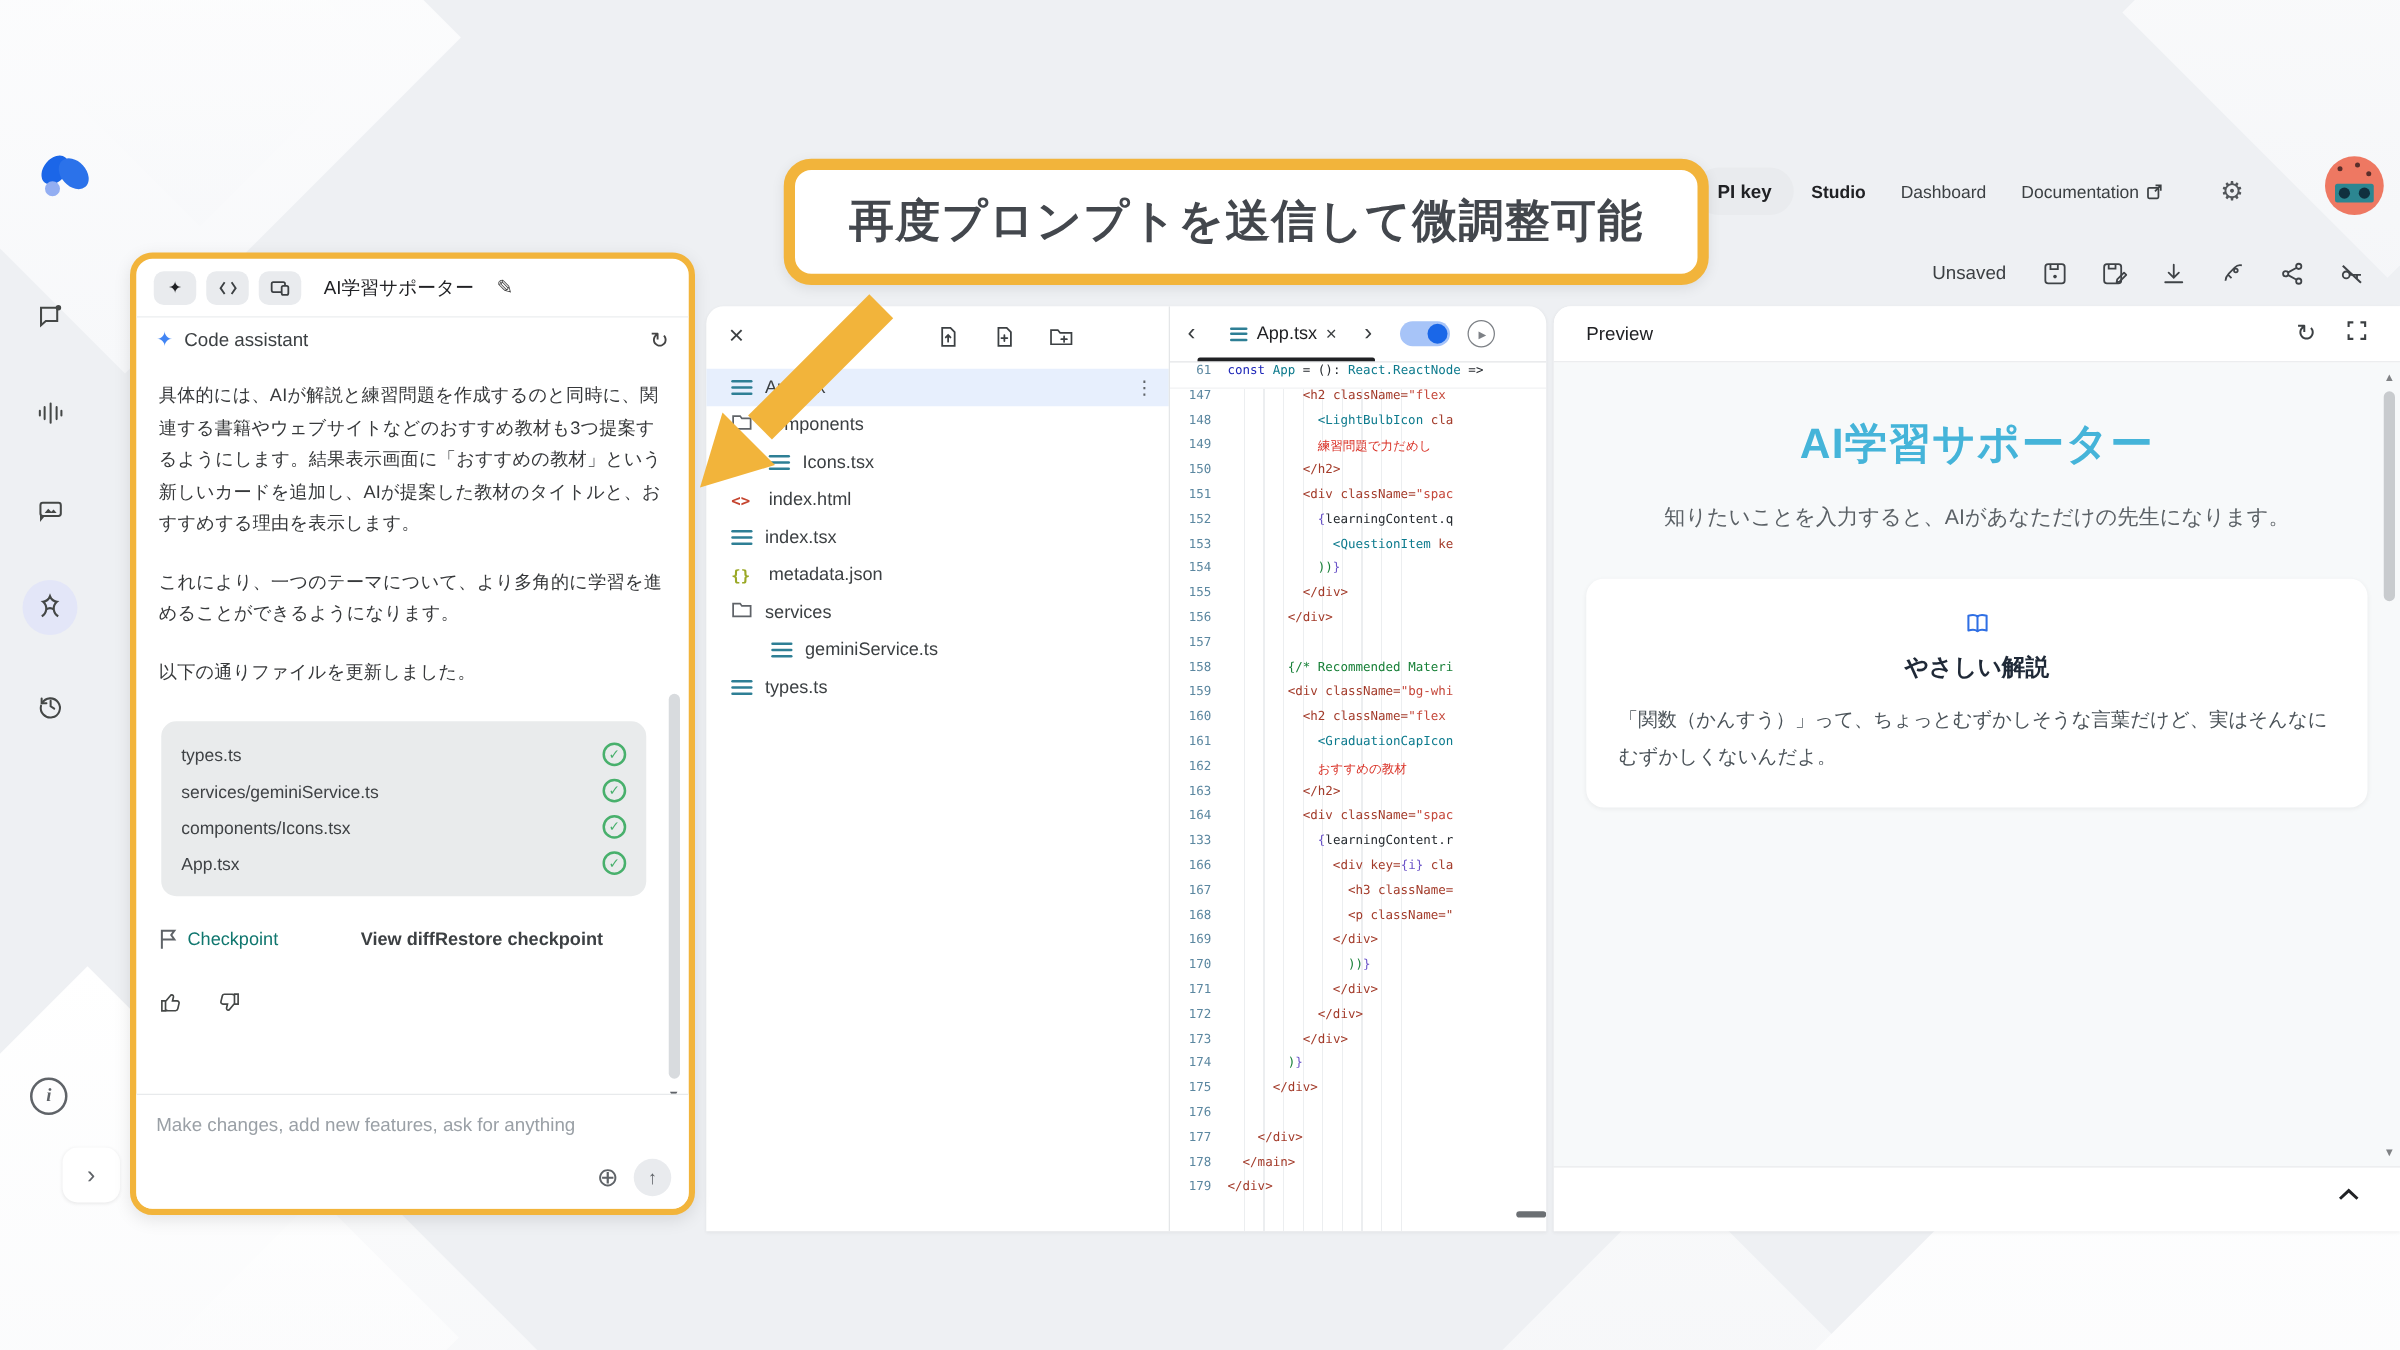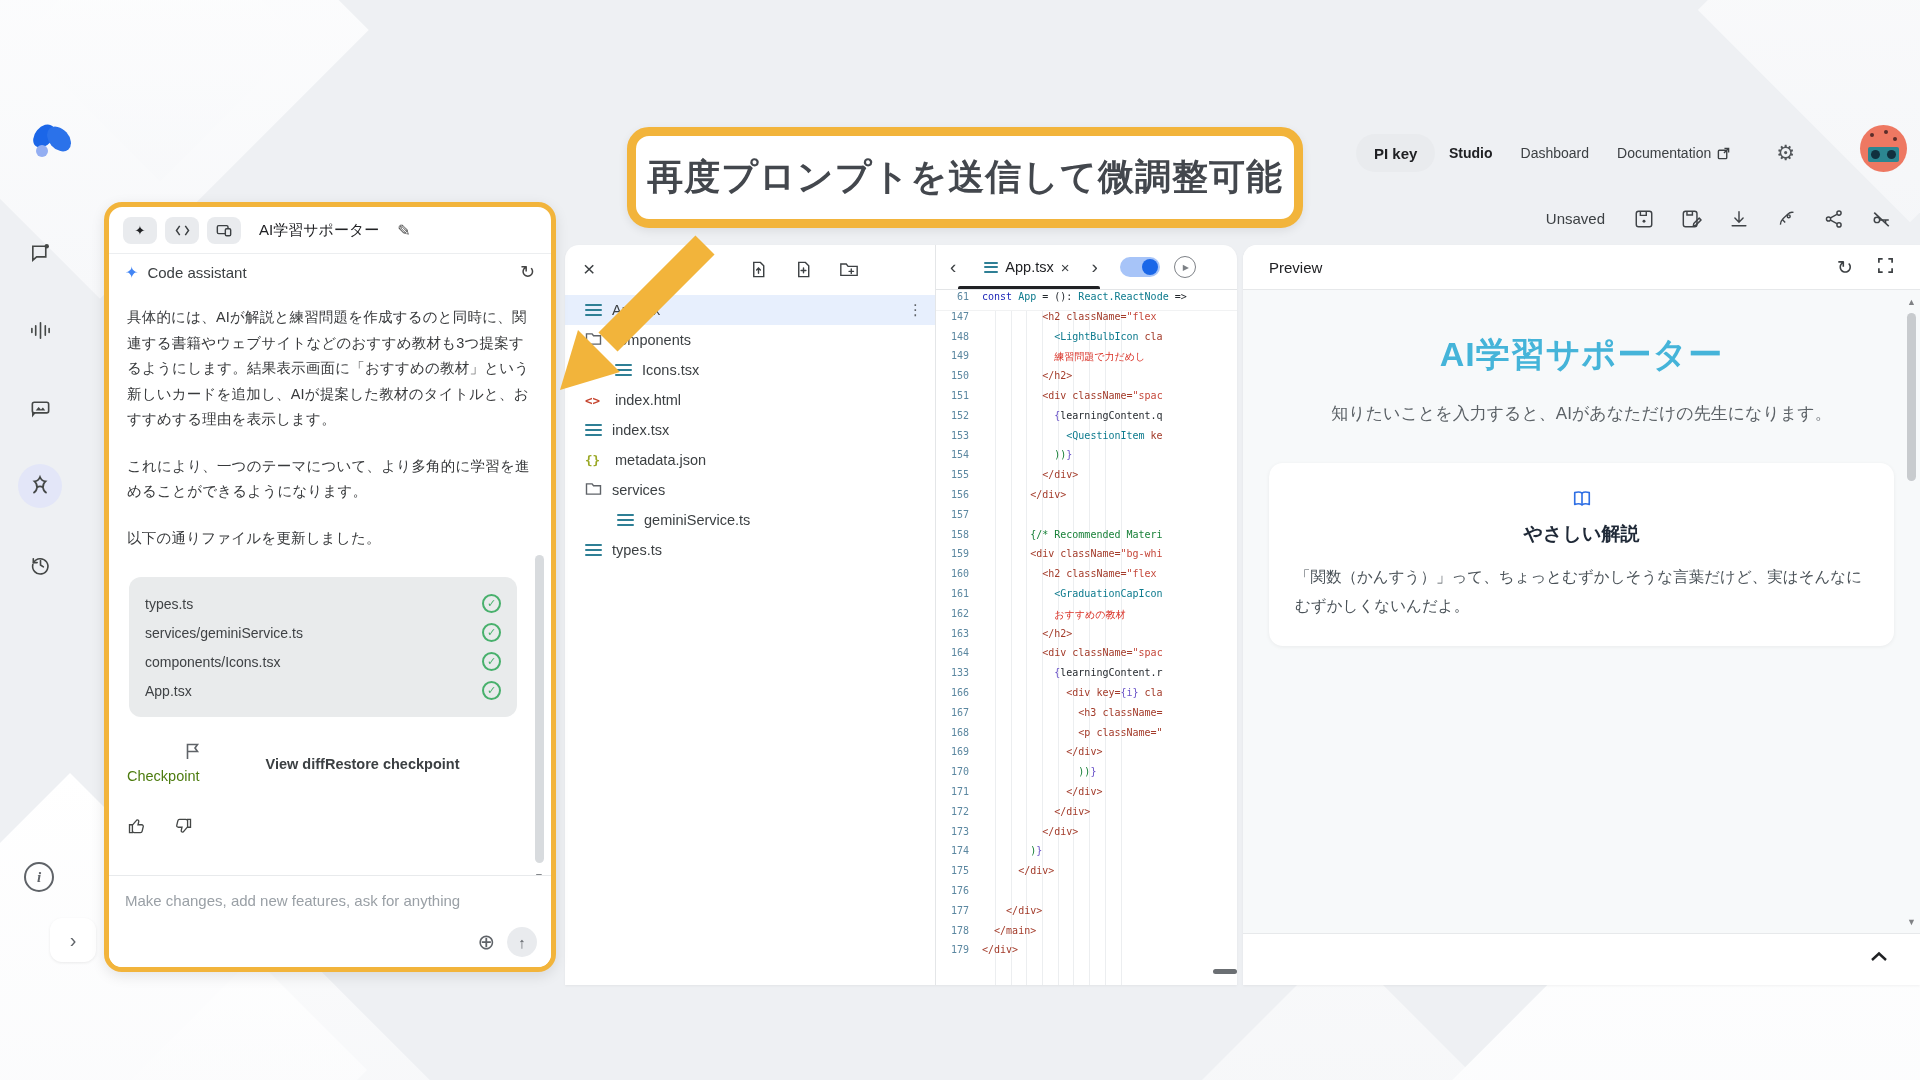--- a/index.html
+++ b/index.html
@@ -49,21 +49,21 @@
   .cp-assist-label { font-size:15px; color:#3c4043; }
   .cp-refresh { margin-left:auto; font-size:18px; color:#444; cursor:pointer; }
   .cp-body { position:absolute; top:84px; bottom:92px; left:0; right:0; overflow:hidden; padding:14px 20px 0 18px; }
   .cp-body p { font-size:14.5px; line-height:1.76; color:#37393b; margin-bottom:21px; letter-spacing:.2px; }
   .file-card { background:#e9ebec; border-radius:12px; padding:12px 16px; margin:26px 14px 0 2px; }
   .fc-row { display:flex; align-items:center; height:29px; }
   .fc-name { font-size:14px; color:#3f4245; }
   .fc-check { margin-left:auto; width:19px; height:19px; border:2px solid #48b06c; border-radius:50%; color:#48b06c;
     font-size:11px; display:flex; align-items:center; justify-content:center; font-weight:bold; }
   .cp-actions { display:flex; align-items:center; margin-top:26px; font-size:14.5px; }
-  .cpa-flag { display:flex; align-items:flex-end; gap:8px; color:#4d7c0f; cursor:pointer;flex-direction:column; }
+  .cpa-flag { display:flex; align-items:center; gap:8px; color:#0f766e; cursor:pointer; }
   .cpa-link { color:#3c4043; font-weight:bold; cursor:pointer; }
   .cp-thumbs { display:flex; gap:26px; margin-top:32px; }
   .thumb { color:#444746; cursor:pointer; }
   .thumb svg { stroke:#444746; fill:none; stroke-width:1.6; }
   .composer { position:absolute; left:0; right:0; bottom:0; height:92px; border-top:1px solid #e8eaec; background:#fff; }
   .composer-ph { position:absolute; left:16px; top:16px; font-size:15px; color:#9aa0a6; }
   .composer-icons { position:absolute; right:14px; bottom:10px; display:flex; align-items:center; gap:12px; }
   .plus-ic { font-size:21px; color:#5f6368; cursor:pointer; }
   .send-btn { width:30px; height:30px; border-radius:50%; background:#e9ebee; color:#5f6368; font-size:15px;
     display:flex; align-items:center; justify-content:center; cursor:pointer; }
@@ -142,21 +142,21 @@
   .pv-sec-title { font-size:19px; font-weight:bold; color:#1f2937; }
   .pv-sec-body { margin-top:16px; font-size:15.5px; line-height:1.85; color:#4a5258; }
   .pv-scroll { position:absolute; right:4px; top:68px; width:9px; height:168px; background:#c8cbce; border-radius:5px; z-index:3; }
   .pv-scroll-up { position:absolute; right:4px; top:52px; font-size:9px; color:#808285; z-index:3; }
   .pv-scroll-dn { position:absolute; right:4px; top:672px; font-size:9px; color:#808285; z-index:3; }
   .pv-bottombar { position:absolute; left:0; right:0; bottom:0; height:52px; background:#fff; border-top:1px solid #e7e9eb; }
   .pv-caret { position:absolute; right:32px; top:14px; cursor:pointer; }
   .pv-caret svg { stroke:#202124; fill:none; stroke-width:2.4; }
 
   
-  .callout { position:absolute; left:627px; top:127px; width:676px; height:101px; background:#fff; border:9px solid #f2b43b;
+  .callout { position:absolute; left:627px; top:127px; width:740px; height:101px; background:#fff; border:9px solid #f2b43b;
     border-radius:22px; display:flex; align-items:center; justify-content:center; z-index:6; box-shadow:0 3px 10px rgba(0,0,0,.08); }
   .callout-text { font-size:36px; font-weight:bold; color:#43474d; letter-spacing:1px; }
   .anno-arrow { position:absolute; left:540px; top:228px; z-index:6; pointer-events:none; }
 </style>
 </head>
 <body>
 
 <div id="stage">
 
   <div class="deco" style="left:-90px;top:-160px;width:380px;height:380px;"></div>

